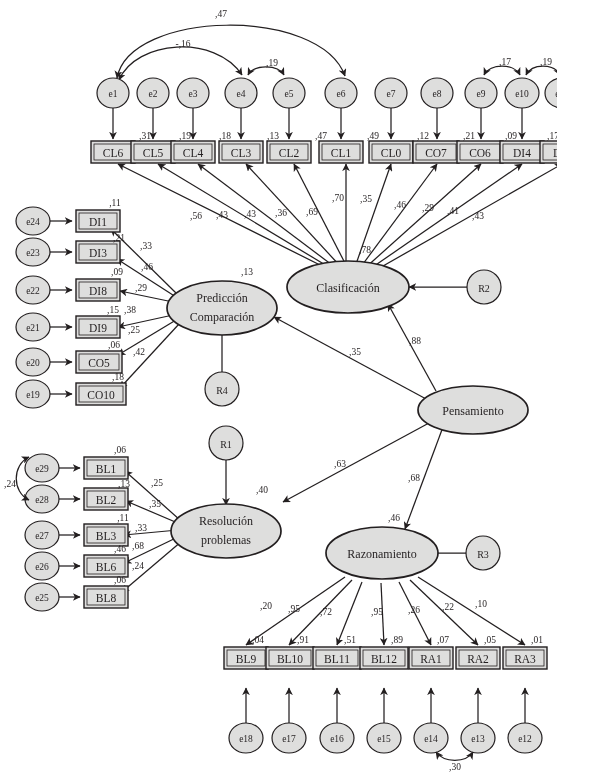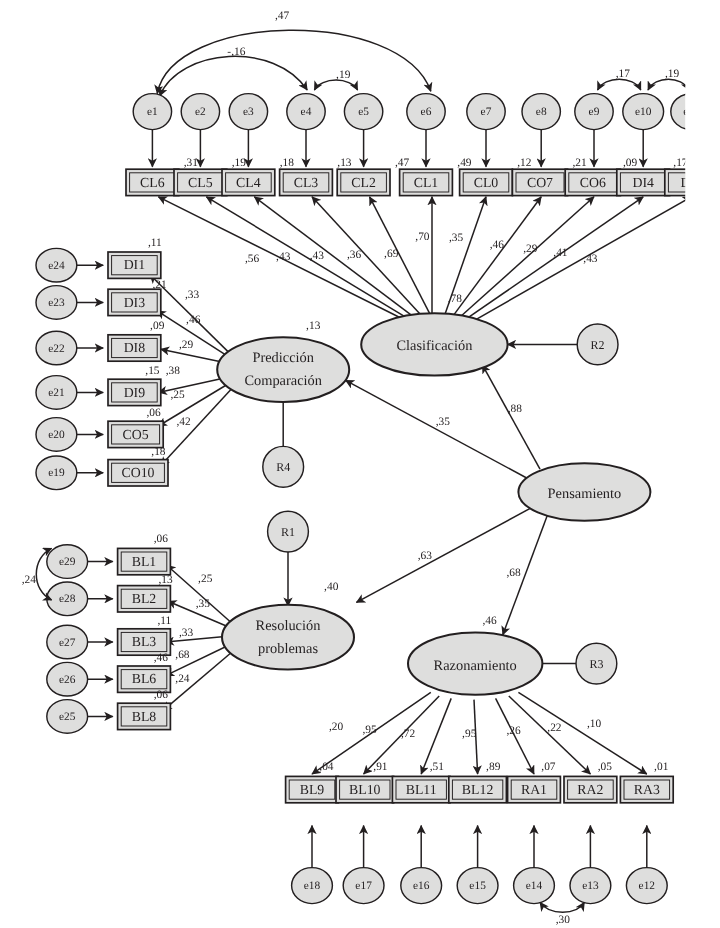--- a/index.html
+++ b/index.html
@@ -9,21 +9,20 @@
   }
   body {
     font-family: "Liberation Serif", "DejaVu Serif", serif;
   }
   #diagram-root {
     position: relative;
     width: 557px;
     height: 773px;
     background: #ffffff;
     overflow: hidden;
-    margin-left: 14px;
   }
   svg.sem {
     display: block;
     width: 600px;
     height: 773px;
   }
   .node-shape {
     fill: #dededd;
     stroke: #231f20;
   }

